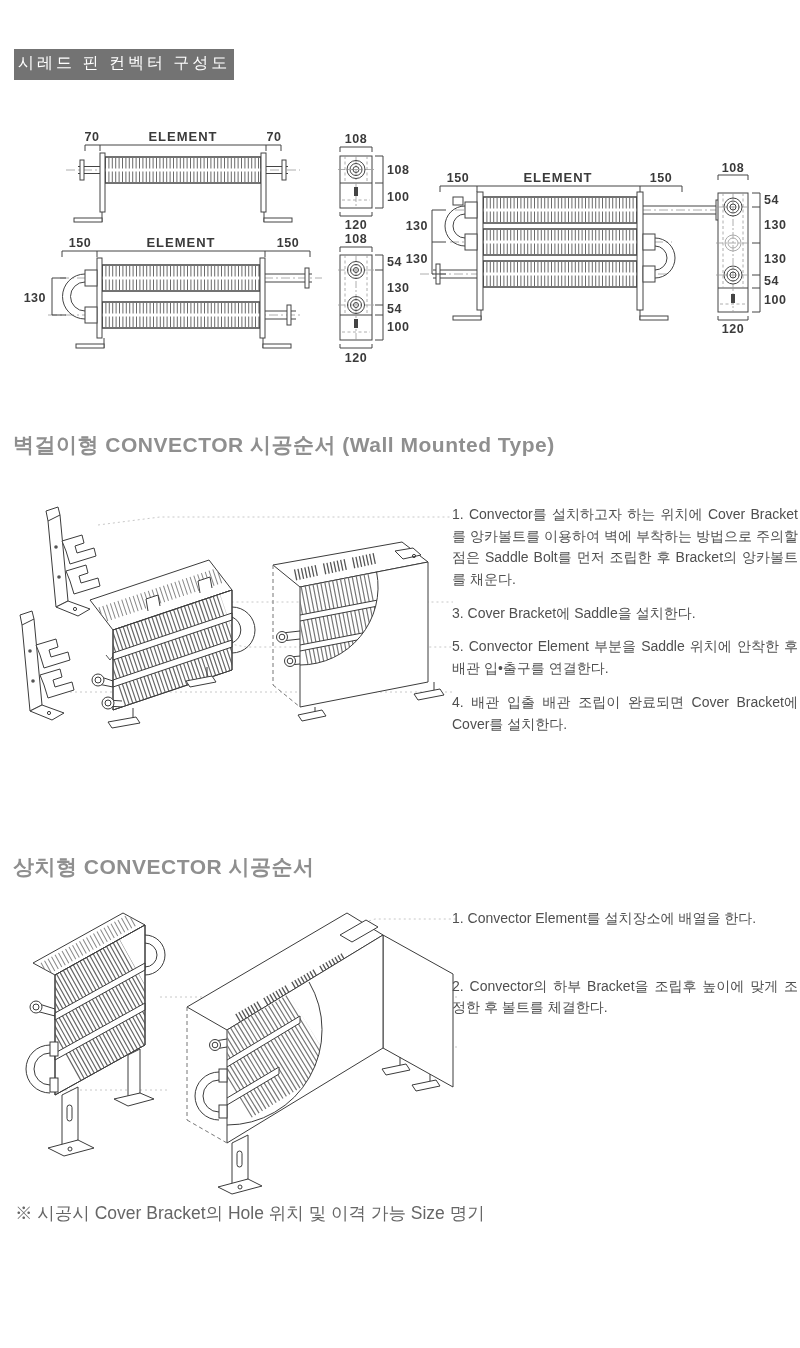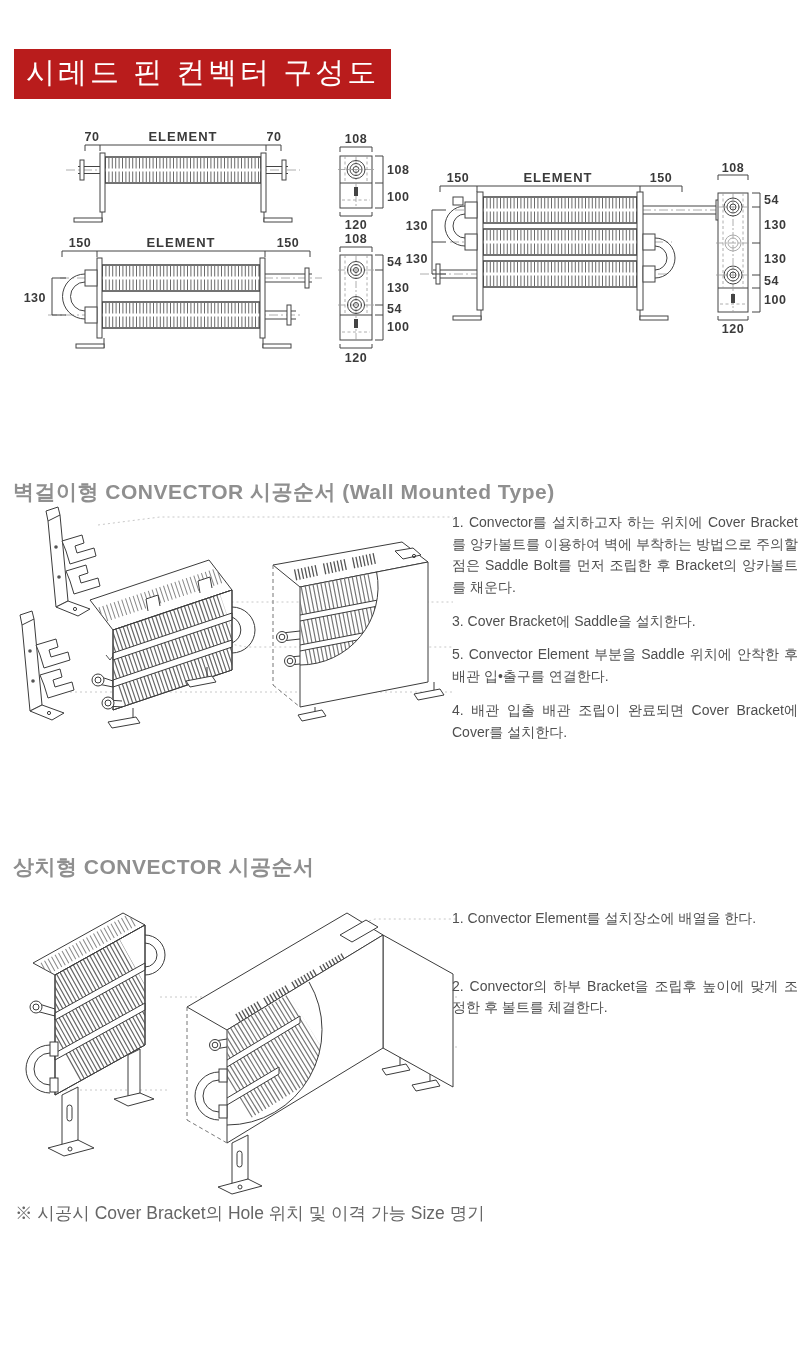--- a/index.html
+++ b/index.html
@@ -1,23 +1,23 @@
 <!DOCTYPE html>
 <html><head>
 <meta charset="utf-8">
 <style>
   *{margin:0;padding:0;box-sizing:border-box}
   html,body{width:800px;height:1348px}
   body{position:relative;background:#fff;overflow:hidden;font-family:"Liberation Sans",sans-serif}
-  .title-bar{position:absolute;left:14px;top:49px;background:#b91c1c;color:#fff;
-    font-size:29px;letter-spacing:3px;padding:4px 12px 6px;white-space:nowrap}
+  .title-bar{position:absolute;left:14px;top:49px;background:#737373;color:#fff;
+    font-size:16px;letter-spacing:3px;padding:4px 4px 6px;white-space:nowrap}
   .sec-head{position:absolute;color:#8f8f8f;font-size:21px;letter-spacing:.5px;white-space:nowrap}
   .steps{position:absolute;left:452px;width:346px;color:#4f4f4f;font-size:14px;
     line-height:1.55;text-align:justify}
-  .steps p{margin:8px 0 12px}
+  .steps p{margin:0 0 12px}
   .steps.wide-gap p{margin:0 0 46px}
   .notes{position:absolute;left:15px;top:1200px;color:#666;font-size:17.5px;line-height:1.5}
   .notes p{margin:0}
   svg{position:absolute}
   .dim{font:bold 12.5px "Liberation Sans",sans-serif;fill:#3a3a3a;letter-spacing:.5px}
   .elem{font:bold 13px "Liberation Sans",sans-serif;fill:#3a3a3a;letter-spacing:1px}
 </style>
 </head>
 <body>
 
@@ -212,21 +212,21 @@
     <text class="dim" x="733" y="60" text-anchor="middle">108</text>
     <text class="dim" x="764" y="92">54</text>
     <text class="dim" x="764" y="117">130</text>
     <text class="dim" x="764" y="151">130</text>
     <text class="dim" x="764" y="173">54</text>
     <text class="dim" x="764" y="192">100</text>
     <text class="dim" x="733" y="221" text-anchor="middle">120</text>
   </g>
 </svg>
 
-<h2 class="sec-head" style="left:13px;top:478px">벽걸이형 CONVECTOR 시공순서 (Wall Mounted Type)</h2>
+<h2 class="sec-head" style="left:13px;top:431px">벽걸이형 CONVECTOR 시공순서 (Wall Mounted Type)</h2>
 
 <svg style="left:10px;top:495px" width="445" height="258" viewBox="0 0 445 258">
   <defs>
     <g id="wbrk">
       <polyline points="0,8 -2,-2 10,-6 12,2" fill="#fff"></polyline>
       <polygon points="0,8 12,2 20,88 8,94" fill="#fff"></polygon>
       <circle cx="8" cy="34" r="1.8" fill="#555" stroke="none"></circle>
       <circle cx="11" cy="64" r="1.8" fill="#555" stroke="none"></circle>
       <path d="M14,28 L34,22 L36,30 L27,33 L29,40 L46,35 L48,43 L22,51 L18,38 Z" fill="#fff"></path>
       <path d="M18,58 L38,52 L40,60 L31,63 L33,70 L50,65 L52,73 L26,81 L22,68 Z" fill="#fff"></path>

